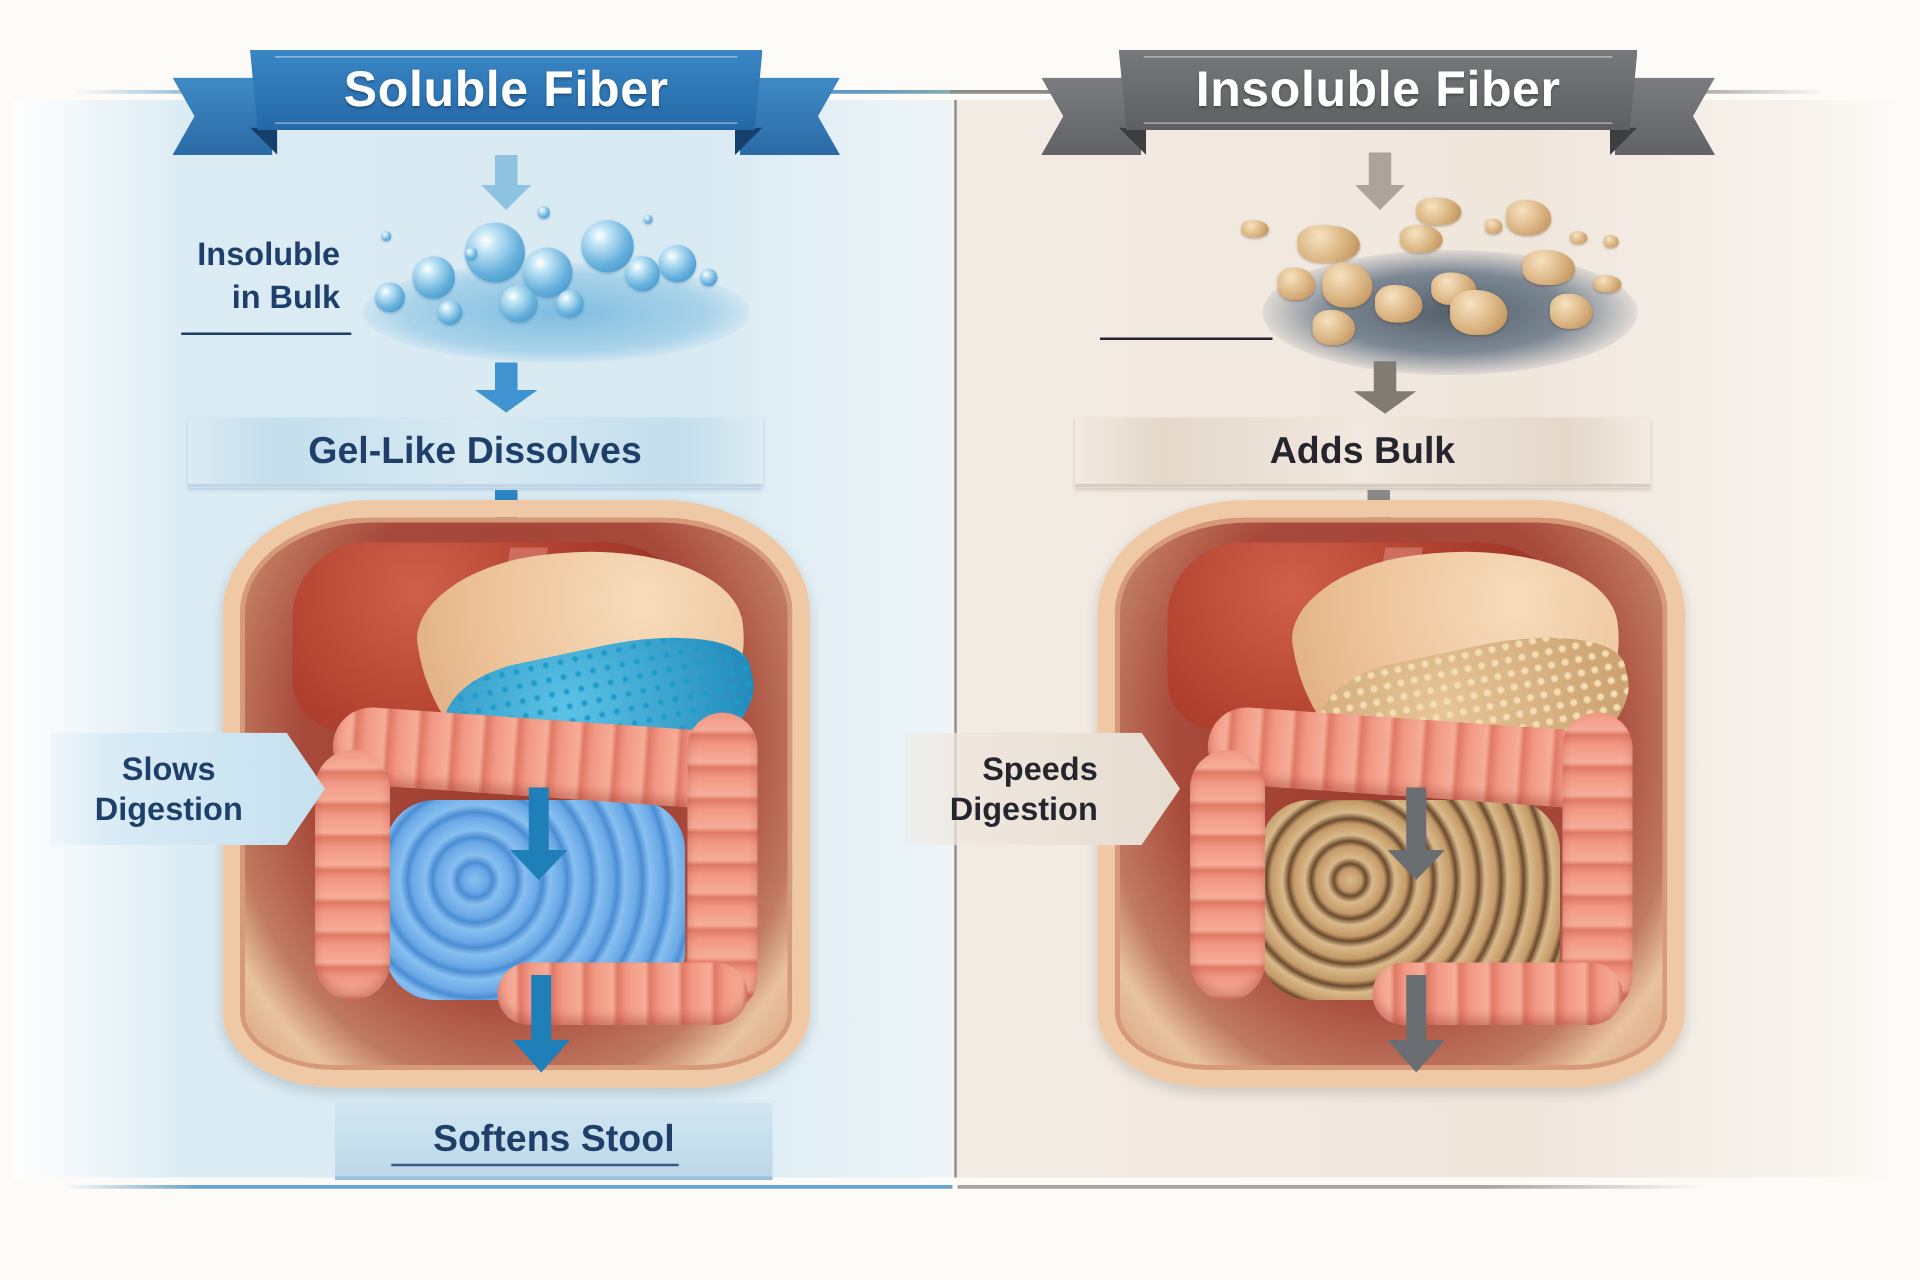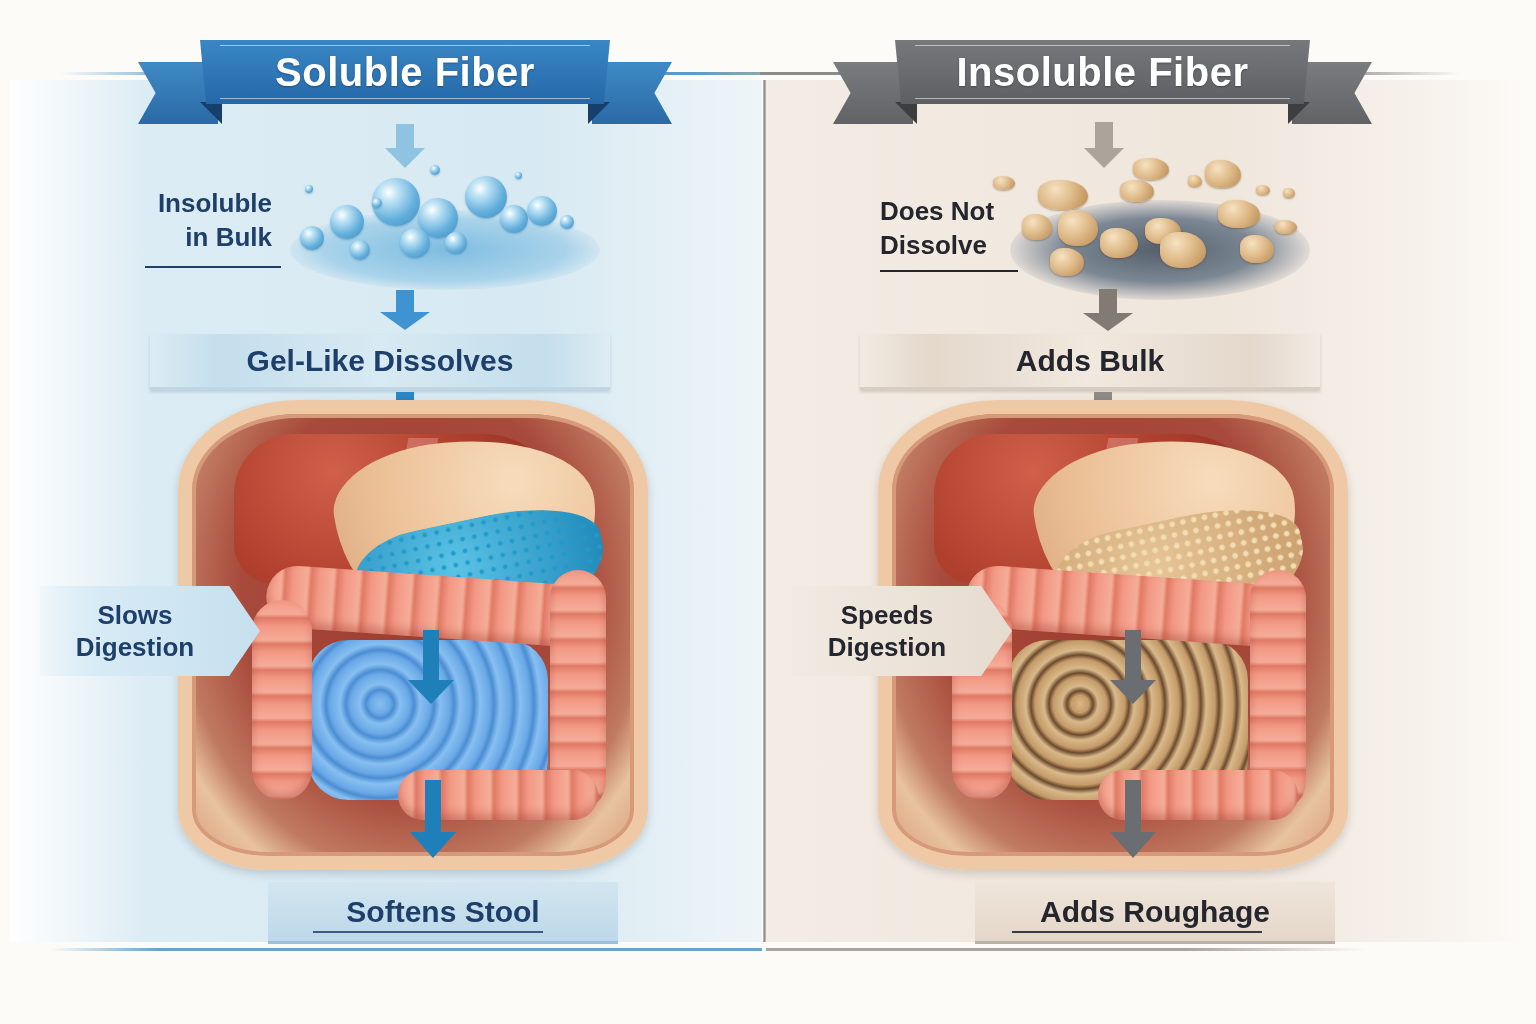--- a/index.html
+++ b/index.html
@@ -239,24 +239,20 @@
     <div class="chunk" style="left:1218px; top:200px; width:42px; height:28px;"></div>
     <div class="chunk" style="left:1240px; top:235px; width:34px; height:28px;"></div>
     <div class="chunk" style="left:1050px; top:248px; width:34px; height:28px;"></div>
     <div class="chunk" style="left:993px; top:176px; width:22px; height:14px;"></div>
     <div class="chunk" style="left:1188px; top:175px; width:14px; height:12px;"></div>
     <div class="chunk" style="left:1256px; top:185px; width:14px; height:10px;"></div>
     <div class="chunk" style="left:1283px; top:188px; width:12px; height:10px;"></div>
     <div class="chunk" style="left:1275px; top:220px; width:22px; height:14px;"></div>
   </div>
 
-  <div class="side-label dark" style="left:880px; top:194px; width:160px;">
-    <div>Does Not</div>
-    <div>Dissolve</div>
-  </div>
   <div class="label-underline" style="left:880px; top:270px; width:138px; background:#25262d;"></div>
 
   <div class="arrow" style="left:1083px; top:289px; width:50px; height:44px;">
     <div class="shaft" style="width:18px; height:26px; background:#827b74;"></div>
     <div class="head" style="top:24px; border-left-width:25px; border-right-width:25px; border-top-width:18px; border-top-color:#827b74;"></div>
   </div>
 
   <div class="band beige" style="left:860px; top:334px; width:460px;">Adds Bulk</div>
 
   <div class="arrow" style="left:1078px; top:392px; width:50px; height:58px;">
@@ -279,25 +275,21 @@
 
   <div class="arrow" style="left:1110px; top:630px; width:46px; height:74px;">
     <div class="shaft" style="width:16px; height:52px; background:#6a6e73;"></div>
     <div class="head" style="top:50px; border-left-width:23px; border-right-width:23px; border-top-width:24px; border-top-color:#6a6e73;"></div>
   </div>
   <div class="arrow" style="left:1110px; top:780px; width:46px; height:78px;">
     <div class="shaft" style="width:16px; height:54px; background:#6a6e73;"></div>
     <div class="head" style="top:52px; border-left-width:23px; border-right-width:23px; border-top-width:26px; border-top-color:#6a6e73;"></div>
   </div>
 
-  <div class="pointer beige" style="left:792px; top:586px; width:220px;">
+  <div class="pointer beige" style="left:724px; top:586px; width:220px;text-align:right;">
     <div>
       <div>Speeds</div>
       <div>Digestion</div>
     </div>
   </div>
 
-  <div class="bottom-band beige" style="left:975px; top:882px; width:360px;">
-    <span>Adds Roughage</span>
-    <div class="u" style="left:37px; width:250px; background:#3a3b42;"></div>
-  </div>
 
 </div>
 
 </body></html>

